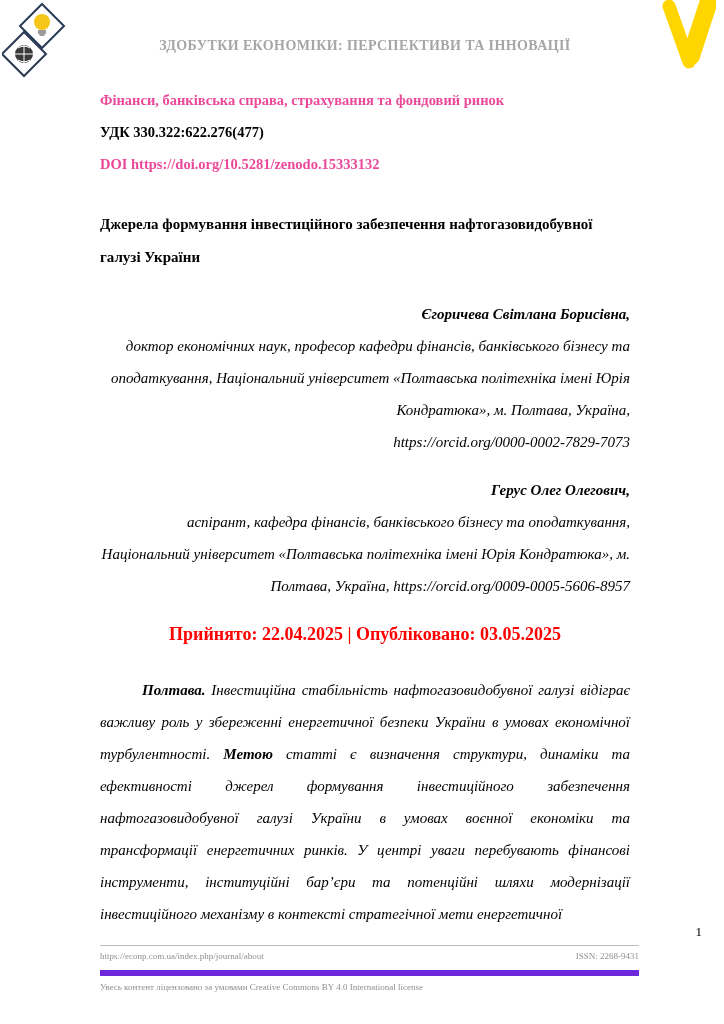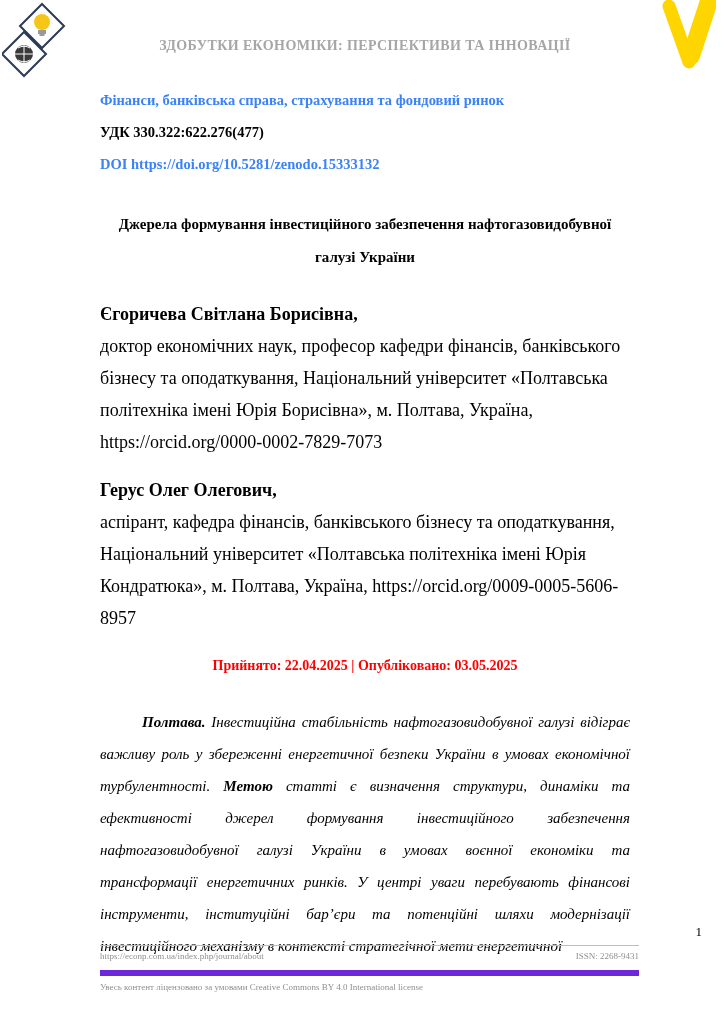--- a/index.html
+++ b/index.html
@@ -18,37 +18,36 @@
   .content { padding: 36px 94px 0 100px; }
   .journal-header {
     text-align: center;
     color: #a6a6a6;
     font-weight: bold;
     font-size: 14px;
     letter-spacing: 0.4px;
     line-height: 20px;
   }
   .meta { margin-top: 28px; font-size: 14.5px; font-weight: bold; line-height: 32px; }
-  .meta .gray { color: #3b82f6; }
+  .meta .gray { color: #ec4899; }
   .article-title {
     margin: 28px 0 0 0;
-    text-align: center;
     font-weight: bold;
     font-size: 15px;
     line-height: 33px;
   }
-  .author-block { text-align: left; font-size: 18px; line-height: 32px; }
+  .author-block { text-align: right; font-size: 15px; line-height: 32px; font-style: italic; }
   .author-block.first { margin-top: 24px; }
   .author-block.second { margin-top: 16px; }
   .author-name { font-weight: bold; }
   .dates {
     margin-top: 16px;
     text-align: center;
     font-weight: bold;
-    font-size: 14px;
+    font-size: 18px;
     line-height: 32px;
     color: #ff0000;
   }
   .abstract {
     margin: 24px 0 0 0;
     text-align: justify;
     font-style: italic;
     font-size: 15px;
     line-height: 32px;
     text-indent: 42px;
@@ -119,21 +118,21 @@
     <div class="meta">
       <div class="gray">Фінанси, банківська справа, страхування та фондовий ринок</div>
       <div>УДК 330.322:622.276(477)</div>
       <div class="gray">DOI https://doi.org/10.5281/zenodo.15333132</div>
     </div>
 
     <h1 class="article-title">Джерела формування інвестиційного забезпечення нафтогазовидобувної галузі України</h1>
 
     <div class="author-block first">
       <div class="author-name">Єгоричева Світлана Борисівна,</div>
-      <div>доктор економічних наук, професор кафедри фінансів, банківського бізнесу та оподаткування, Національний університет «Полтавська політехніка імені Юрія Борисівна», м. Полтава, Україна,</div>
+      <div>доктор економічних наук, професор кафедри фінансів, банківського бізнесу та оподаткування, Національний університет «Полтавська політехніка імені Юрія Кондратюка», м. Полтава, Україна,</div>
       <div>https://orcid.org/0000-0002-7829-7073</div>
     </div>
 
     <div class="author-block second">
       <div class="author-name">Герус Олег Олегович,</div>
       <div>аспірант, кафедра фінансів, банківського бізнесу та оподаткування, Національний університет «Полтавська політехніка імені Юрія Кондратюка», м. Полтава, Україна, https://orcid.org/0009-0005-5606-8957</div>
     </div>
 
     <div class="dates">Прийнято: 22.04.2025 | Опубліковано: 03.05.2025</div>
 

